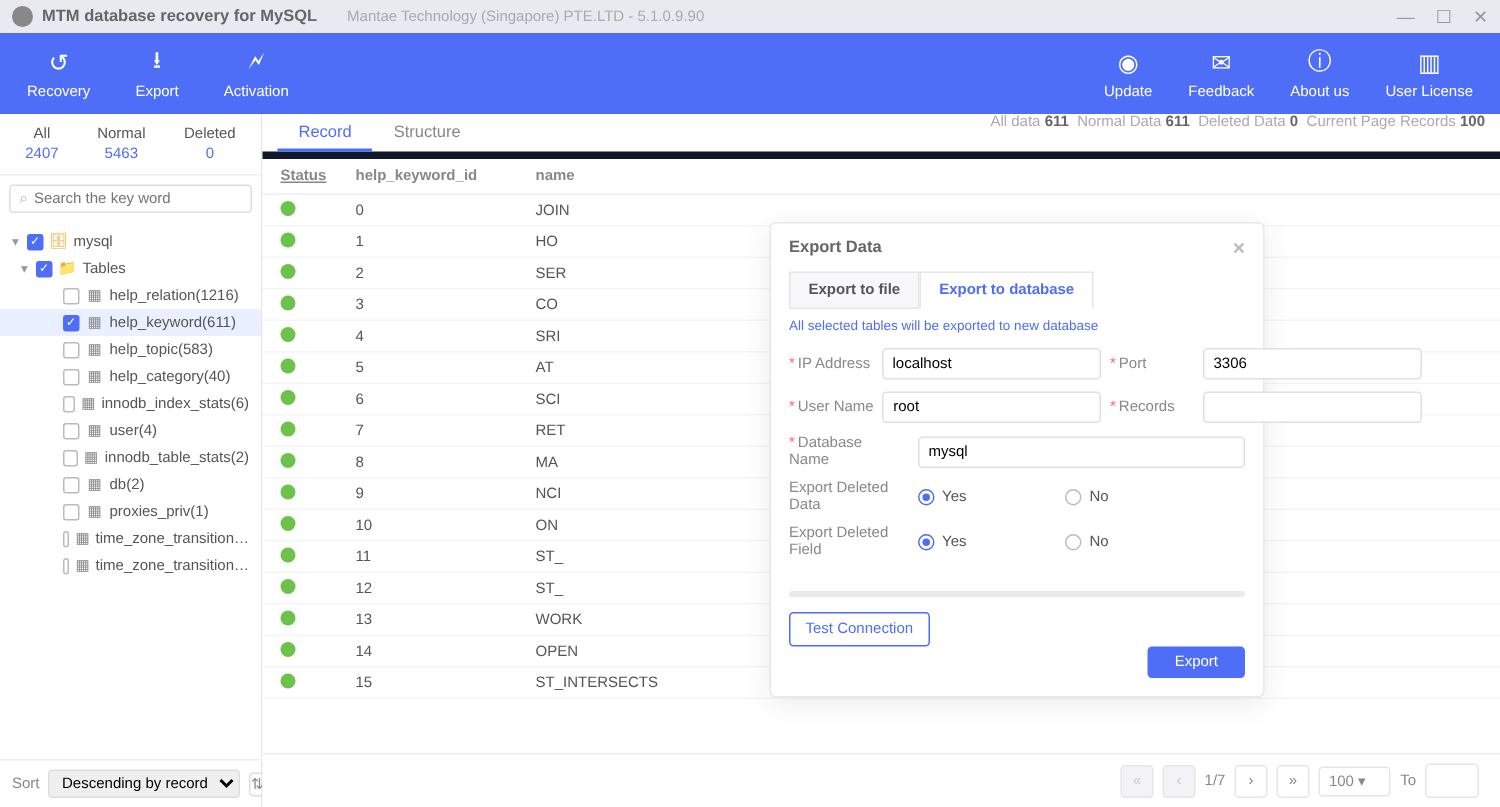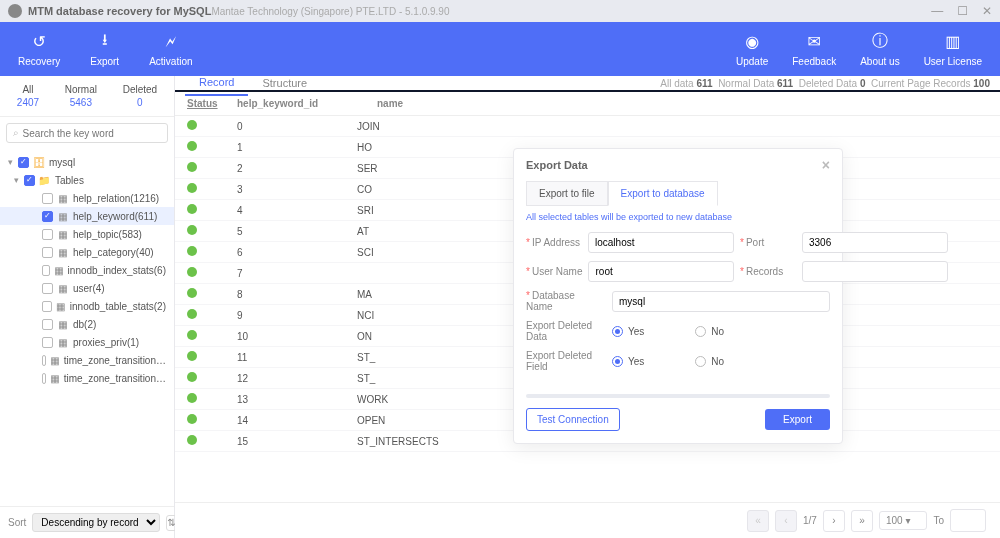--- a/index.html
+++ b/index.html
@@ -1,21 +1,21 @@
 <!DOCTYPE html>
 <html><head>
 <meta charset="utf-8">
 <style>
 * { margin: 0; padding: 0; box-sizing: border-box; font-family: -apple-system, BlinkMacSystemFont, "Segoe UI", Arial, sans-serif; }
 body { width: 1000px; height: 538px; overflow: hidden; background: #f5f6fa; font-size: 11px; color: #555; }
 
 .titlebar { height: 22px; background: #e8eaf0; display: flex; align-items: center; padding: 0 8px; font-size: 11px; color: #888; }
 .titlebar .app-icon { width: 14px; height: 14px; border-radius: 50%; background: #888; margin-right: 6px; display: inline-block; }
 .titlebar .title-bold { font-weight: 600; color: #666; }
-.titlebar .title-sub { margin-left: 0; color: #aaa; font-size: 10px; }
+.titlebar .title-sub { margin-left: 20px; color: #aaa; font-size: 10px; }
 .titlebar .win-controls { margin-left: auto; display: flex; gap: 14px; color: #999; font-size: 12px; }
 
 .toolbar { height: 54px; background: #4f6ef7; display: flex; align-items: center; padding: 0 18px; color: #fff; }
 .tb-btn { display: flex; flex-direction: column; align-items: center; gap: 4px; margin-right: 30px; font-size: 10px; cursor: pointer; }
 .tb-btn .ic { width: 20px; height: 20px; display: flex; align-items: center; justify-content: center; font-size: 16px; }
 .toolbar .right { margin-left: auto; display: flex; gap: 24px; }
 .toolbar .right .tb-btn { margin-right: 0; }
 
 .main { display: flex; height: calc(538px - 22px - 54px); }
 
@@ -38,68 +38,68 @@
 .fic.folder { color: #f6a623; }
 .fic.table { color: #888; }
 .depth1 { padding-left: 14px; }
 .depth3 { padding-left: 42px; }
 
 .sb-footer { border-top: 1px solid #eee; padding: 6px 8px; display: flex; align-items: center; gap: 6px; font-size: 10px; color: #888; }
 .sb-footer select { border: 1px solid #ddd; font-size: 10px; padding: 2px 4px; border-radius: 3px; flex: 1; }
 .sb-footer .swap { width: 16px; height: 16px; border: 1px solid #ddd; border-radius: 3px; display: flex; align-items: center; justify-content: center; font-size: 10px; }
 
 .content { flex: 1; display: flex; flex-direction: column; background: #fff; position: relative; }
-.tabs-row { display: flex; align-items: center; border-bottom: 2px solid #0f172a; padding: 0 10px; height: 16px; font-size: 11px; }
+.tabs-row { display: flex; border-bottom: 5px solid #0f172a; padding: 0 10px; height: 30px; font-size: 11px; }
 .tab { padding: 6px 14px; cursor: pointer; color: #888; }
 .tab.active { color: #4f6ef7; border-bottom: 2px solid #4f6ef7; }
 .data-info { margin-left: auto; font-size: 10px; color: #aaa; }
 .data-info b { color: #666; font-weight: 600; }
 
 .thead { display: flex; padding: 6px 12px; border-bottom: 1px solid #eee; font-size: 10px; color: #888; font-weight: 600; }
 .thead .c-status { width: 50px; text-decoration: underline; }
 .thead .c-id { width: 120px; }
-.thead .c-name { flex: 1; margin-left: 20px; }
+.thead .c-name { flex: 1; }
 
 .tbody { flex: 1; overflow-y: auto; }
 .trow { display: flex; align-items: center; padding: 4px 12px; height: 21px; border-bottom: 1px solid #f5f5f7; font-size: 10px; }
 .trow .c-status { width: 50px; }
 .trow .c-id { width: 120px; }
 .trow .c-name { flex: 1; }
 .dot { width: 10px; height: 10px; border-radius: 50%; background: #6cc24a; display: inline-block; }
 
 .pager { height: 36px; border-top: 1px solid #eee; display: flex; align-items: center; justify-content: flex-end; padding: 0 14px; gap: 6px; font-size: 10px; color: #888; }
 .pg-btn { width: 22px; height: 22px; border: 1px solid #e5e5ea; border-radius: 3px; background: #fff; display: flex; align-items: center; justify-content: center; cursor: pointer; }
 .pg-btn.dis { background: #f3f3f7; color: #ccc; }
 .pg-sel { border: 1px solid #e5e5ea; border-radius: 3px; padding: 3px 16px 3px 6px; background: #fff; }
 .pg-input { width: 36px; border: 1px solid #e5e5ea; border-radius: 3px; padding: 3px; text-align: center; }
 
 
 .modal-back { position: absolute; inset: 0; background: rgba(255,255,255,0); pointer-events: none; }
 .modal { position: absolute; left: 338px; top: 72px; width: 330px; background: #fff; border: 1px solid #e8e8ec; border-radius: 4px; box-shadow: 0 4px 20px rgba(0,0,0,0.08); pointer-events: auto; font-size: 10px; }
 .m-head { display: flex; align-items: center; padding: 8px 12px; font-weight: 600; color: #666; font-size: 11px; justify-content: flex-end; }
 .m-head .close { margin-left: auto; color: #bbb; cursor: pointer; font-size: 14px; }
 .m-tabs { display: flex; gap: 0; padding: 0 12px; }
-.m-tab { padding: 6px 12px; border: 1px solid #e6e6ea; background: #f8f8fa; cursor: pointer; font-size: 10px; }
+.m-tab { padding: 6px 12px; border: 1px solid #e6e6ea; background: #f8f8fa; cursor: pointer; font-size: 10px; font-weight: bold; }
 .m-tab.active { color: #4f6ef7; background: #fff; border-bottom-color: #fff; }
 .m-hint { padding: 6px 12px; color: #4f6ef7; font-size: 9px; }
 .m-form { padding: 4px 12px 10px; }
 .m-row { display: flex; align-items: center; margin-bottom: 8px; gap: 10px; }
 .m-row label { width: 76px; color: #888; font-size: 10px; }
 .m-row label .req { color: #f66; margin-right: 2px; }
 .m-row input[type=text], .m-row input[type=password] { flex: 1; border: 1px solid #e0e0e4; border-radius: 3px; padding: 4px 6px; font-size: 10px; min-width: 0; }
 .m-row.half { gap: 6px; }
 .m-row.half .group { display: flex; align-items: center; gap: 6px; flex: 1; }
 .m-row.half .group label { width: auto; min-width: 56px; }
-.radio-row { display: flex; align-items: flex-start; gap: 51px; }
+.radio-row { display: flex; align-items: flex-start; gap: 66px; }
 .radio-row .opt { display: flex; align-items: center; gap: 5px; }
 .rdot { width: 11px; height: 11px; border: 1px solid #bbb; border-radius: 50%; display: inline-flex; align-items: center; justify-content: center; }
 .rdot.on { border-color: #4f6ef7; }
 .rdot.on::after { content: ""; width: 5px; height: 5px; background: #4f6ef7; border-radius: 50%; }
 .m-progress { height: 4px; background: #e8eaf0; border-radius: 2px; margin: 4px 12px 10px; }
-.m-actions { display: flex; align-items: center; padding: 0 12px 12px; }
+.m-actions { display: flex; align-items: flex-start; padding: 0 12px 12px; flex-direction: column; }
 .btn-outline { border: 1px solid #4f6ef7; color: #4f6ef7; background: #fff; padding: 5px 10px; border-radius: 3px; font-size: 10px; cursor: pointer; }
 .btn-primary { margin-left: auto; background: #4f6ef7; color: #fff; border: none; padding: 5px 18px; border-radius: 3px; font-size: 10px; cursor: pointer; }
 </style>
 </head>
 <body>
 
 <div class="titlebar">
   <span class="app-icon"></span>
   <span class="title-bold">MTM database recovery for MySQL</span>
   <span class="title-sub">Mantae Technology (Singapore) PTE.LTD - 5.1.0.9.90</span>
@@ -292,20 +292,21 @@
           <div class="c-name">AT</div>
         </div>
         <div class="trow">
           <div class="c-status"><span class="dot"></span></div>
           <div class="c-id">6</div>
           <div class="c-name">SCI</div>
         </div>
         <div class="trow">
           <div class="c-status"><span class="dot"></span></div>
           <div class="c-id">7</div>
+          <div class="c-name">RET</div>
         </div>
         <div class="trow">
           <div class="c-status"><span class="dot"></span></div>
           <div class="c-id">8</div>
           <div class="c-name">MA</div>
         </div>
         <div class="trow">
           <div class="c-status"><span class="dot"></span></div>
           <div class="c-id">9</div>
           <div class="c-name">NCI</div>

